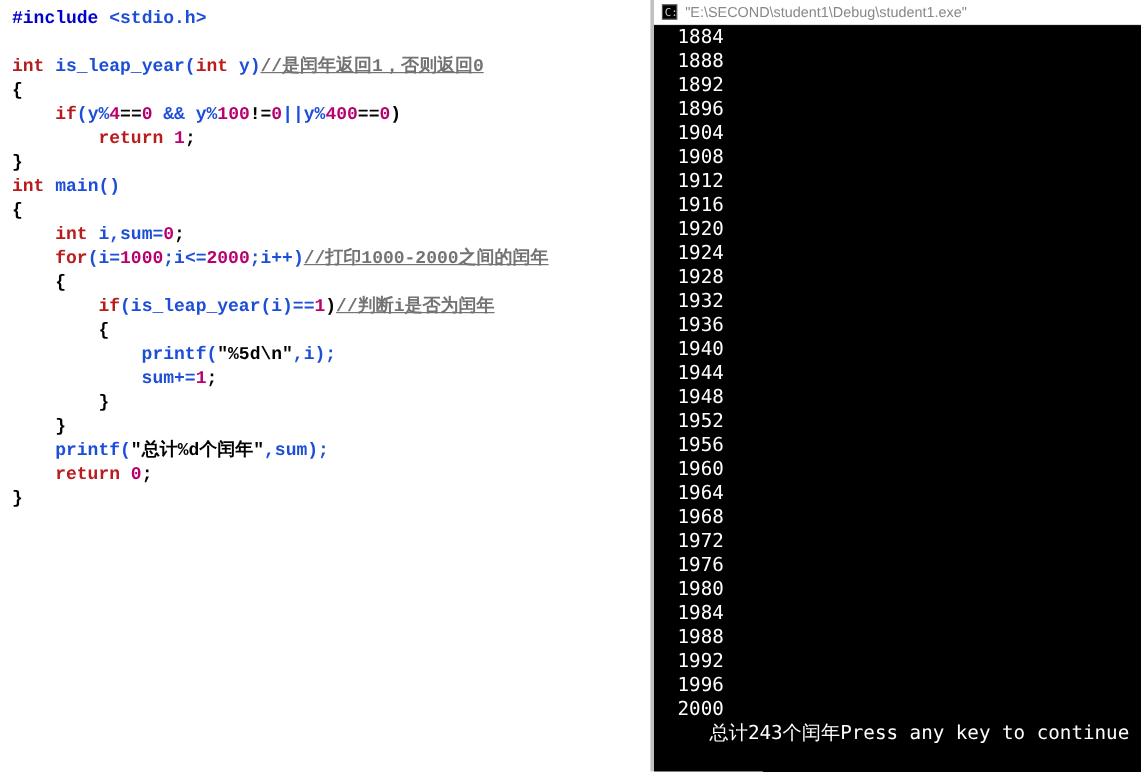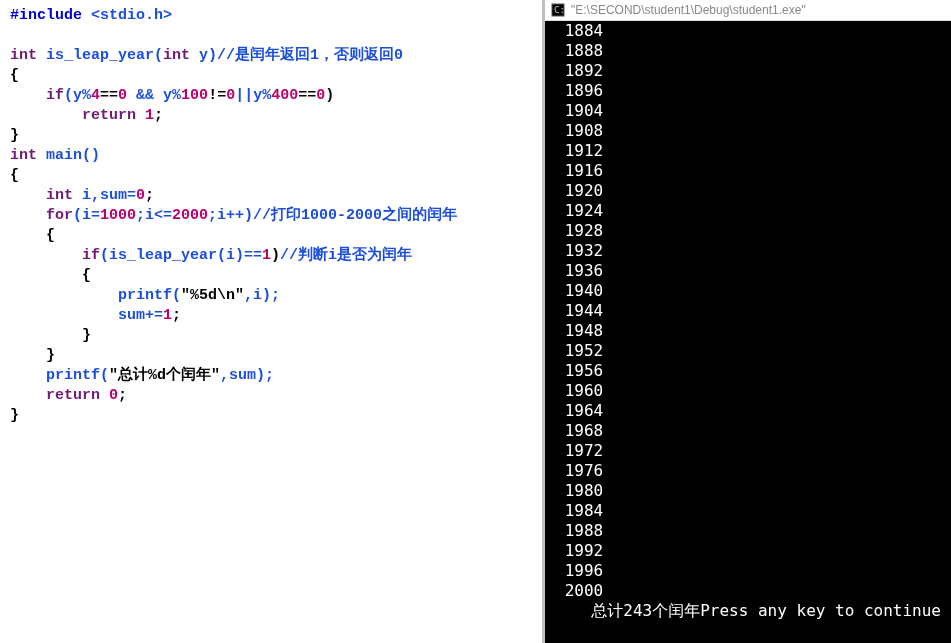--- a/index.html
+++ b/index.html
@@ -54,23 +54,23 @@
       background: #000;
       color: #fff;
       font-family: SimSun, 'NSimSun', monospace;
       font-size: 16px;
       padding: 0 10px;
       line-height: 20px;
       white-space: pre;
       overflow: hidden;
     }
     .console-line { display: block; }
-    .kw { color: #701a75; }
+    .kw { color: #b91c1c; }
     .pp { color: #0000cc; }
-    .cm { color: #1d4ed8; }
+    .cm { color: #737373; text-decoration: underline; }
     .num { color: #b8006e; }
     .str { color: #000; }
     .op { color: #000; }
     .id { color: #1d4ed8; }
     .bottom-line { white-space: nowrap; text-align: right; }
   </style>
 </head>
 <body>
 
 <div class="editor-pane" id="editor"><div><span class="pp">#include</span><span class="id"> &lt;stdio.h&gt;</span></div><div>&nbsp;</div><div><span class="kw">int</span><span class="id"> is_leap_year(</span><span class="kw">int</span><span class="id"> y)</span><span class="cm">//是闰年返回1，否则返回0</span></div><div><span class="op">{</span></div><div><span class="id">    </span><span class="kw">if</span><span class="id">(y%</span><span class="num">4</span><span class="op">==</span><span class="num">0</span><span class="id"> &amp;&amp; y%</span><span class="num">100</span><span class="op">!=</span><span class="num">0</span><span class="id">||y%</span><span class="num">400</span><span class="op">==</span><span class="num">0</span><span class="op">)</span></div><div><span class="id">        </span><span class="kw">return</span><span class="id"> </span><span class="num">1</span><span class="op">;</span></div><div><span class="op">}</span></div><div><span class="kw">int</span><span class="id"> main()</span></div><div><span class="op">{</span></div><div><span class="id">    </span><span class="kw">int</span><span class="id"> i,sum=</span><span class="num">0</span><span class="op">;</span></div><div><span class="id">    </span><span class="kw">for</span><span class="id">(i=</span><span class="num">1000</span><span class="id">;i&lt;=</span><span class="num">2000</span><span class="id">;i++)</span><span class="cm">//打印1000-2000之间的闰年</span></div><div><span class="op">    {</span></div><div><span class="id">        </span><span class="kw">if</span><span class="id">(is_leap_year(i)==</span><span class="num">1</span><span class="op">)</span><span class="cm">//判断i是否为闰年</span></div><div><span class="op">        {</span></div><div><span class="id">            printf(</span><span class="str">"%5d\n"</span><span class="id">,i);</span></div><div><span class="id">            sum+=</span><span class="num">1</span><span class="op">;</span></div><div><span class="op">        }</span></div><div><span class="op">    }</span></div><div><span class="id">    printf(</span><span class="str">"总计%d个闰年"</span><span class="id">,sum);</span></div><div><span class="id">    </span><span class="kw">return</span><span class="id"> </span><span class="num">0</span><span class="op">;</span></div><div><span class="op">}</span></div></div>

